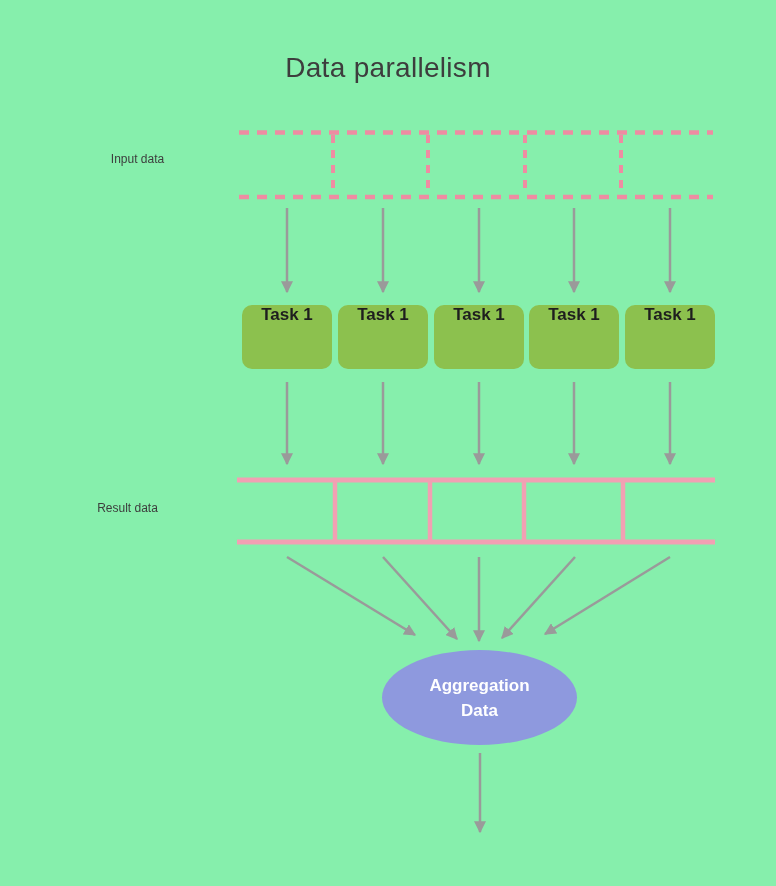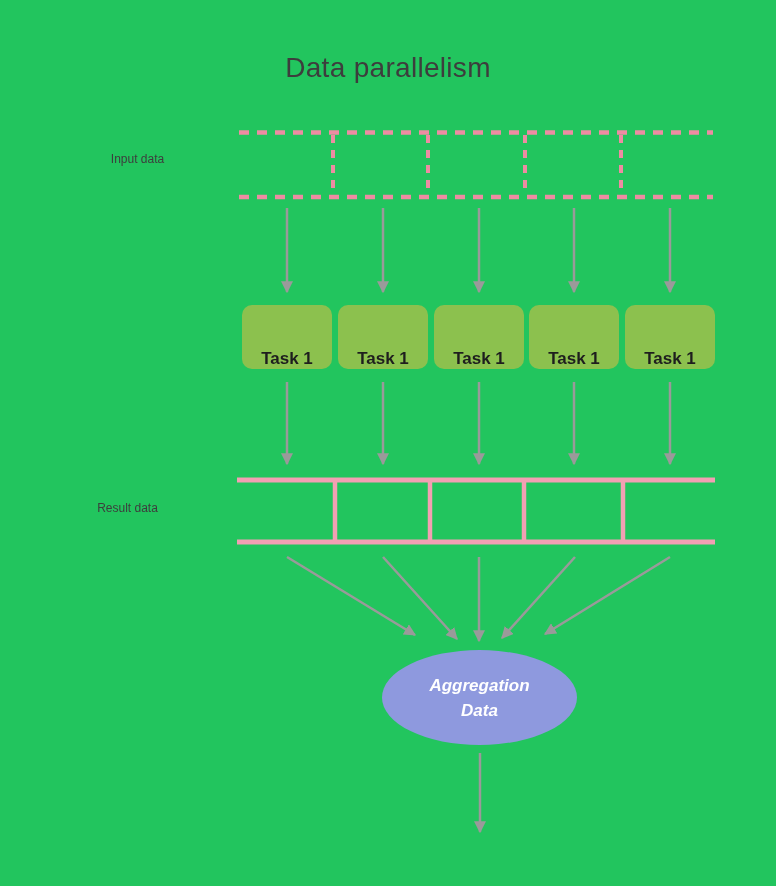--- a/index.html
+++ b/index.html
@@ -9,21 +9,21 @@
     --aggregation-purple:#8E99DE;
     --arrow-gray:#9A9A9A;
     --text-dark:#3D3D3D;
     --task-text:#1E1E1E;
   }
   *{margin:0;padding:0;box-sizing:border-box;}
   html,body{background:#ffffff;}
   .canvas{
     position:relative;
     width:776px;height:886px;
-    background:#22c55e;
+    background:#86efac;
     font-family:"Liberation Sans", sans-serif;
     overflow:hidden;
   }
   .title{
     position:absolute;top:52px;left:0;width:776px;
     text-align:center;
     font-size:28px;font-weight:500;letter-spacing:.3px;
     color:var(--text-dark);
   }
   .label{
@@ -47,32 +47,31 @@
     stroke-width:4;
     stroke-dasharray:8 7;
     fill:none;
   }
   .solid-line{stroke:var(--result-solid-pink);stroke-width:5;fill:none;}
   .solid-div{stroke:var(--result-solid-pink);stroke-width:4.5;fill:none;}
   .task-box{
     position:absolute;top:305px;width:90px;height:64px;
     background:var(--task-green);
     border-radius:10px;
-    display:flex;align-items:flex-end;justify-content:center;
+    display:flex;align-items:flex-start;justify-content:center;
     font-size:17px;font-weight:600;color:var(--task-text);
   }
   .tb1{left:242px;} .tb2{left:338px;} .tb3{left:434px;} .tb4{left:529px;} .tb5{left:625px;}
   .agg-ellipse{
     position:absolute;left:382px;top:650px;width:195px;height:95px;
     background:var(--aggregation-purple);
     border-radius:50%;
     display:flex;flex-direction:column;align-items:center;justify-content:center;
     color:#ffffff;font-size:17px;font-weight:700;line-height:25px;
     text-align:right;
-    font-style:italic;
   }
   .arrows-overlay{position:absolute;left:0;top:0;pointer-events:none;}
   .arrow{stroke:var(--arrow-gray);stroke-width:2.5;fill:none;marker-end:url(#ah);}
   .ah-path{fill:var(--arrow-gray);}
 </style>
 </head>
 <body>
 
 <div class="canvas">
 

